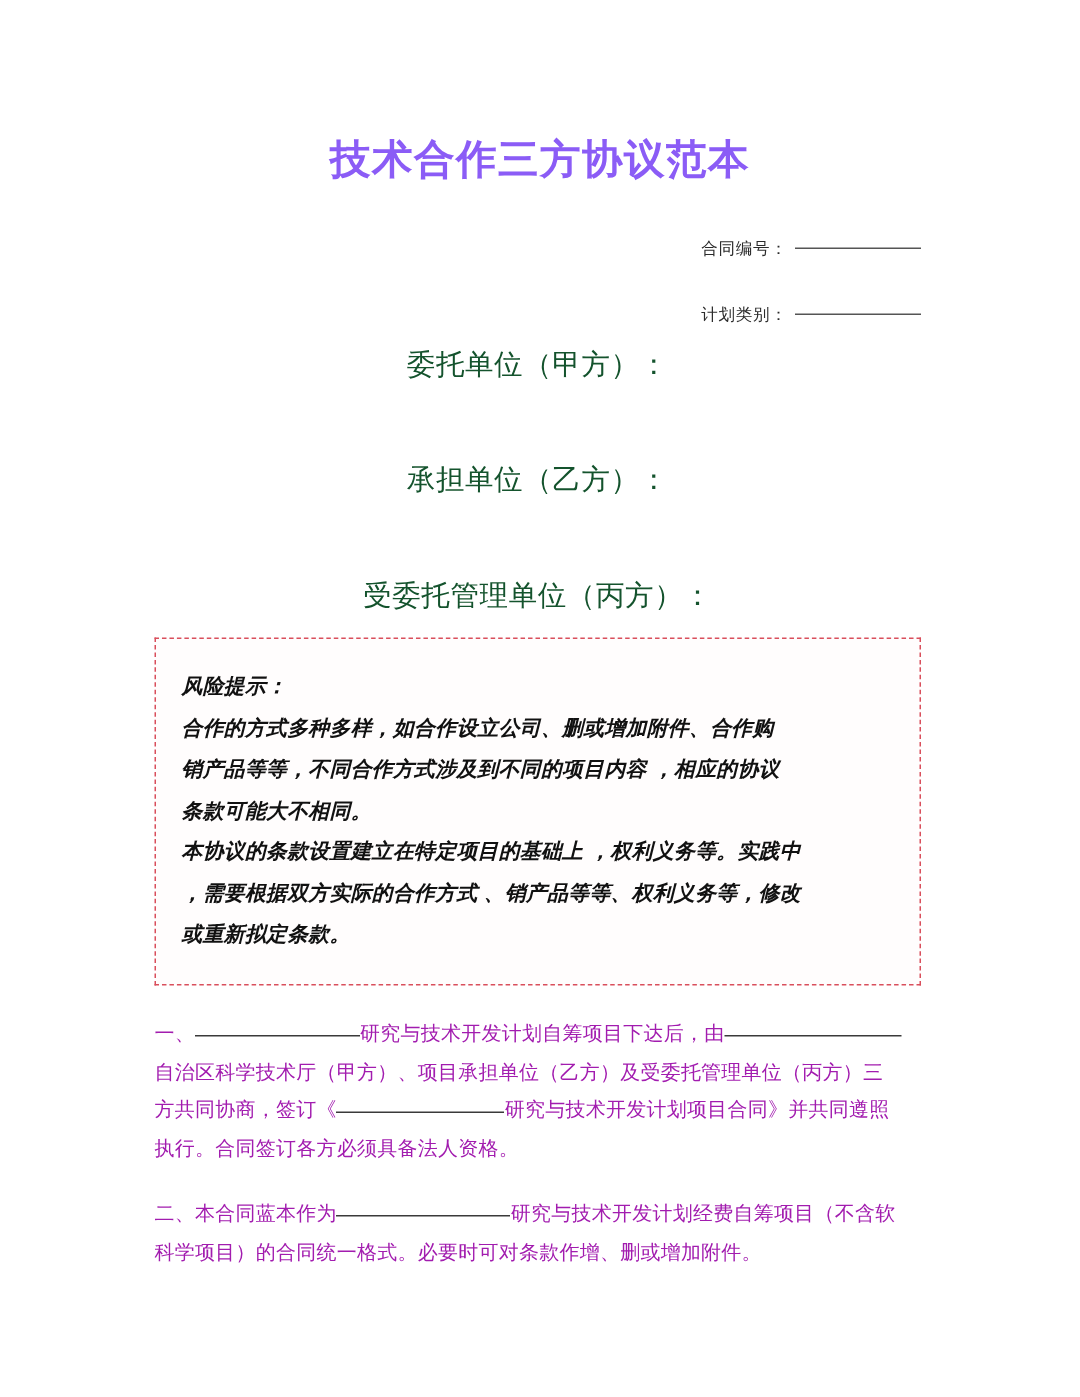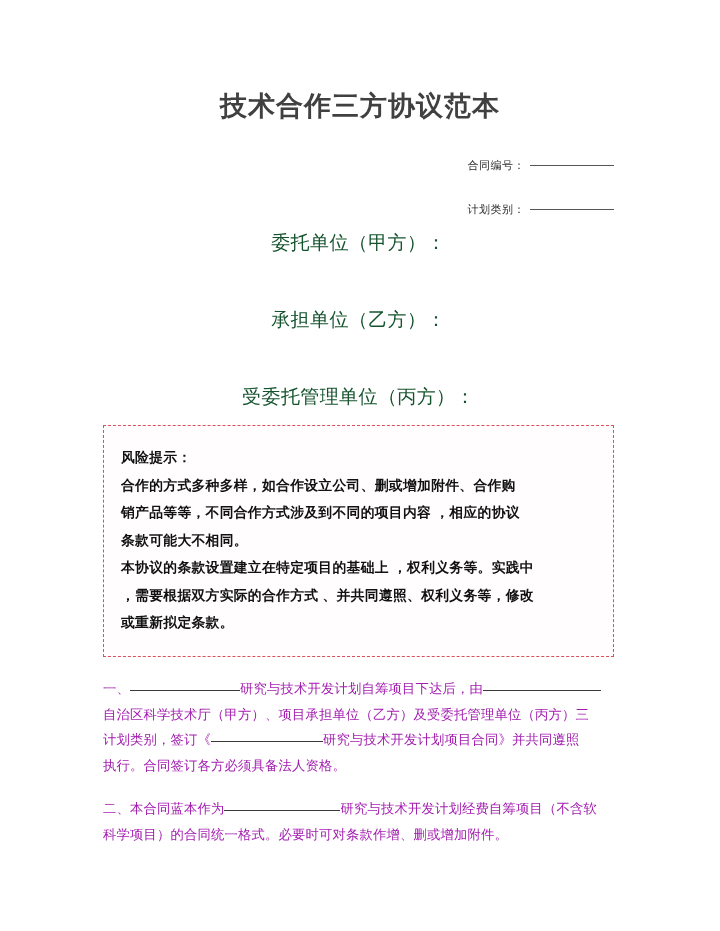--- a/index.html
+++ b/index.html
@@ -24,21 +24,21 @@
   }
   .doc-title {
     position: absolute;
     top: 88px;
     left: 0;
     width: 720px;
     text-align: center;
     font-size: 27px;
     font-weight: 700;
     letter-spacing: 1px;
-    color: #404040;
+    color: #8b5cf6;
   }
   .meta-block {
     position: absolute;
     top: 152px;
     left: 103px;
     width: 511px;
   }
   .meta-row {
     text-align: right;
     font-size: 11px;
@@ -75,20 +75,21 @@
     left: 103px;
     top: 425px;
     width: 511px;
     height: 232px;
     border: 1.3px dashed #d94f5c;
     box-sizing: border-box;
     background: #fffdfd;
   }
   .risk-inner {
     padding: 18px 20px 0 17px;
+    font-style: italic;
   }
   .risk-line {
     font-size: 13.8px;
     font-weight: 700;
     color: #111111;
     line-height: 27.5px;
     letter-spacing: 0.3px;
     white-space: nowrap;
   }
   .clauses {
@@ -147,31 +148,31 @@
     </div>
   </div>
 
   <div class="risk-box">
     <div class="risk-inner">
       <div class="risk-line">风险提示：</div>
       <div class="risk-line">合作的方式多种多样，如合作设立公司、删或增加附件、合作购</div>
       <div class="risk-line">销产品等等，不同合作方式涉及到不同的项目内容 ，相应的协议</div>
       <div class="risk-line">条款可能大不相同。</div>
       <div class="risk-line">本协议的条款设置建立在特定项目的基础上 ，权利义务等。实践中</div>
-      <div class="risk-line">，需要根据双方实际的合作方式 、并共同遵照、权利义务等，修改</div>
+      <div class="risk-line">，需要根据双方实际的合作方式 、销产品等等、权利义务等，修改</div>
       <div class="risk-line">或重新拟定条款。</div>
     </div>
   </div>
 
   <div class="clauses">
 
     <div class="clause">
       <span class="cl-line"><span>一、</span><span class="blank-s b110"></span><span>研究与技术开发计划自筹项目下达后，由</span><span class="blank-s b118"></span></span>
       <span class="cl-line">自治区科学技术厅（甲方）、项目承担单位（乙方）及受委托管理单位（丙方）三</span>
-      <span class="cl-line"><span>计划类别，签订《</span><span class="blank-s b112"></span><span>研究与技术开发计划项目合同》并共同遵照</span></span>
+      <span class="cl-line"><span>方共同协商，签订《</span><span class="blank-s b112"></span><span>研究与技术开发计划项目合同》并共同遵照</span></span>
       <span class="cl-line">执行。合同签订各方必须具备法人资格。</span>
     </div>
 
     <div class="clause">
       <span class="cl-line"><span>二、本合同蓝本作为</span><span class="blank-s b116"></span><span>研究与技术开发计划经费自筹项目（不含软</span></span>
       <span class="cl-line">科学项目）的合同统一格式。必要时可对条款作增、删或增加附件。</span>
     </div>
 
   </div>
 

